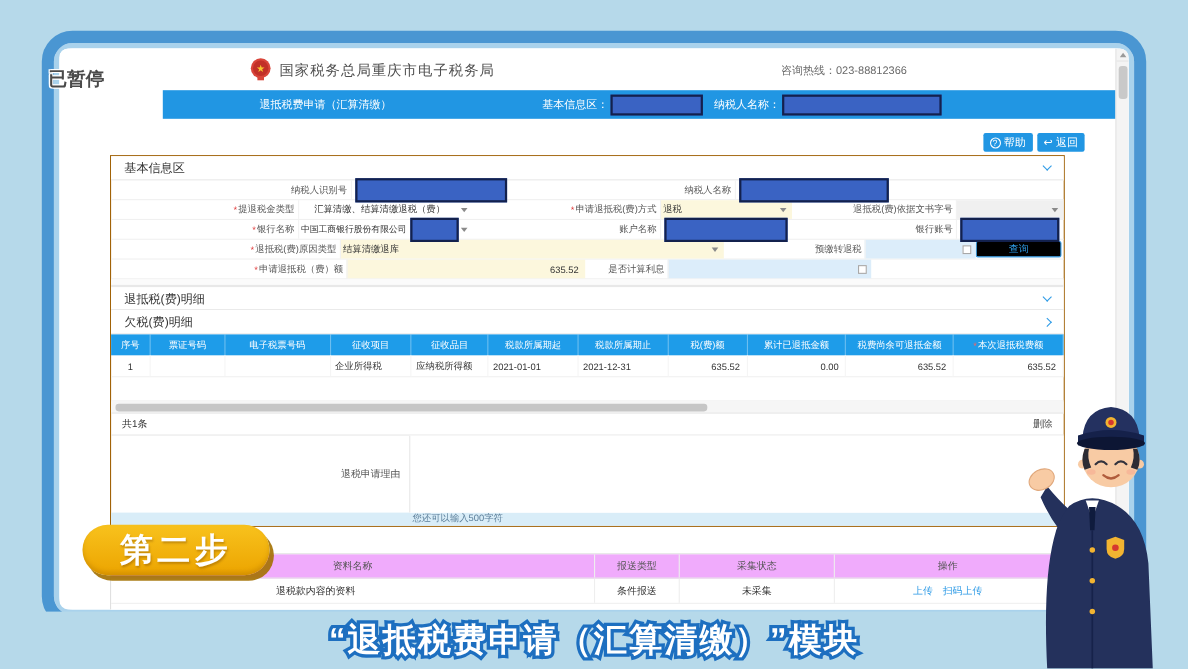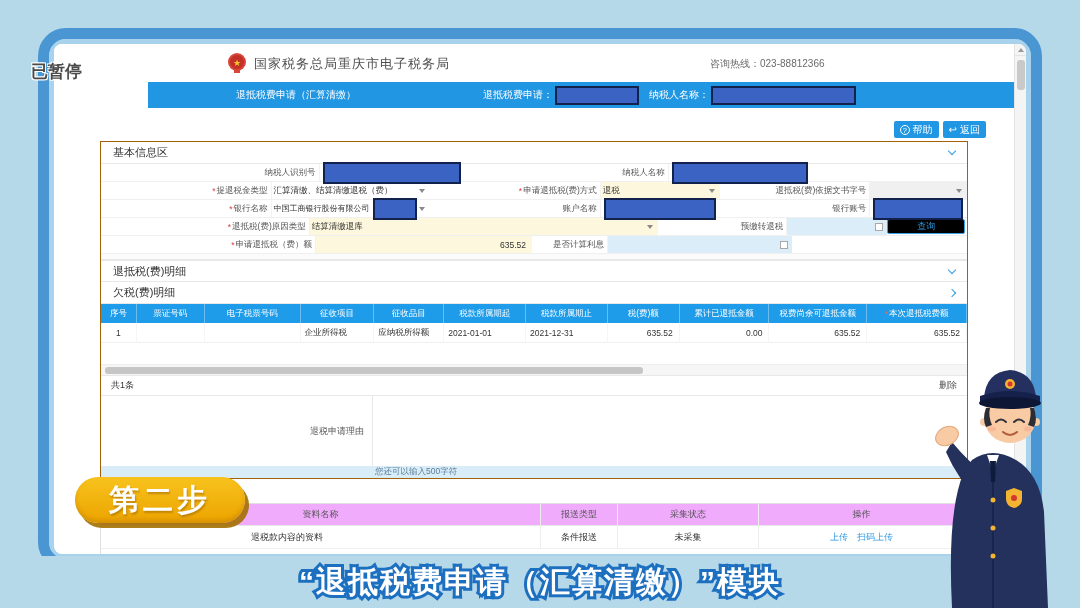--- a/index.html
+++ b/index.html
@@ -99,21 +99,21 @@
   .alink + .alink { margin-left:9px; }
   .at-stub { height:7px; border-top:1px solid #f0f0f0; }
 
   
   .vscroll { position:absolute; right:0; top:0; bottom:0; width:12px; background:#f4f4f4; border-left:1px solid #e4e4e4; cursor:pointer; }
   .varrow { height:12px; border-bottom:1px solid #e4e4e4; display:flex; align-items:center; justify-content:center; }
   .varrow i { width:0; height:0; border:3px solid transparent; border-bottom:4px solid #9a9a9a; margin-top:-3px; }
   .vthumb { position:absolute; top:16px; left:2px; width:8px; height:30px; background:#c9c9c9; border-radius:3px; }
 
   
-  .paused { position:absolute; left:31px; top:60px; font-size:17px; font-weight:bold; color:#4a4a4a; z-index:9;
+  .paused { position:absolute; left:44px; top:60px; font-size:17px; font-weight:bold; color:#4a4a4a; z-index:9;
             text-shadow:-1px -1px 0 #fff, 1px -1px 0 #fff, -1px 1px 0 #fff, 1px 1px 0 #fff; }
   .badge { position:absolute; left:75px; top:477px; width:170px; height:46px; z-index:8;
            background:linear-gradient(180deg,#f8c21d,#eca400); border-radius:24px;
            box-shadow:4px 5px 0 rgba(163,112,0,.9), inset 0 -3px 4px rgba(170,110,0,.35);
            display:flex; align-items:center; justify-content:center; color:#fff; font-size:30px; font-weight:bold;
            letter-spacing:4px; text-shadow:1px 2px 2px rgba(120,70,0,.4); }
   .caption-band { position:absolute; left:0; top:556px; width:1080px; height:52px; background:#b6d9ea; z-index:5;
                   display:flex; justify-content:center; }
   .caption-band svg { display:block; }
   .mascot { position:absolute; left:930px; top:330px; width:130px; height:278px; z-index:7; }
@@ -133,21 +133,21 @@
           <text x="11" y="13.5" font-size="9" text-anchor="middle" fill="#f6c52e">★</text>
           <rect x="8" y="18" width="6" height="3" fill="#d9453a"></rect>
         </svg>
         <span class="site-title">国家税务总局重庆市电子税务局</span>
         <span class="hotline">咨询热线：023-88812366</span>
       </div>
 
       <div class="navbar">
         <span class="nav-title">退抵税费申请（汇算清缴）</span>
         <span class="nav-spacer"></span>
-        <span>退抵税费申请：</span>
+        <span>基本信息区：</span>
         <span class="redact nav-redact1"></span>
         <span>纳税人名称：</span>
         <span class="redact nav-redact2"></span>
       </div>
 
       <div class="toolbar">
         <button class="tbtn">
           <span class="icon-help-q"></span>
           <span>帮助</span>
         </button>
@@ -178,21 +178,21 @@
               <span class="redact f-redact" style="width:136px"></span>
             </div>
         </div>
 
         <div class="frow">
           <div class="fl" style="width:170px">
               <span class="req">*</span>
               <span>提退税金类型</span>
             </div>
           <div class="fv" style="width:160px">
-              <span style="margin-left:2px">汇算清缴、结算清缴退税（费）</span>
+              <span style="margin-left:14px">汇算清缴、结算清缴退税（费）</span>
               <i class="caret"></i>
             </div>
           <div class="fl" style="width:170px">
               <span class="req">*</span>
               <span>申请退抵税(费)方式</span>
             </div>
           <div class="fv ybg" style="width:120px">
               <span style="margin-left:2px">退税</span>
               <i class="caret"></i>
             </div>

